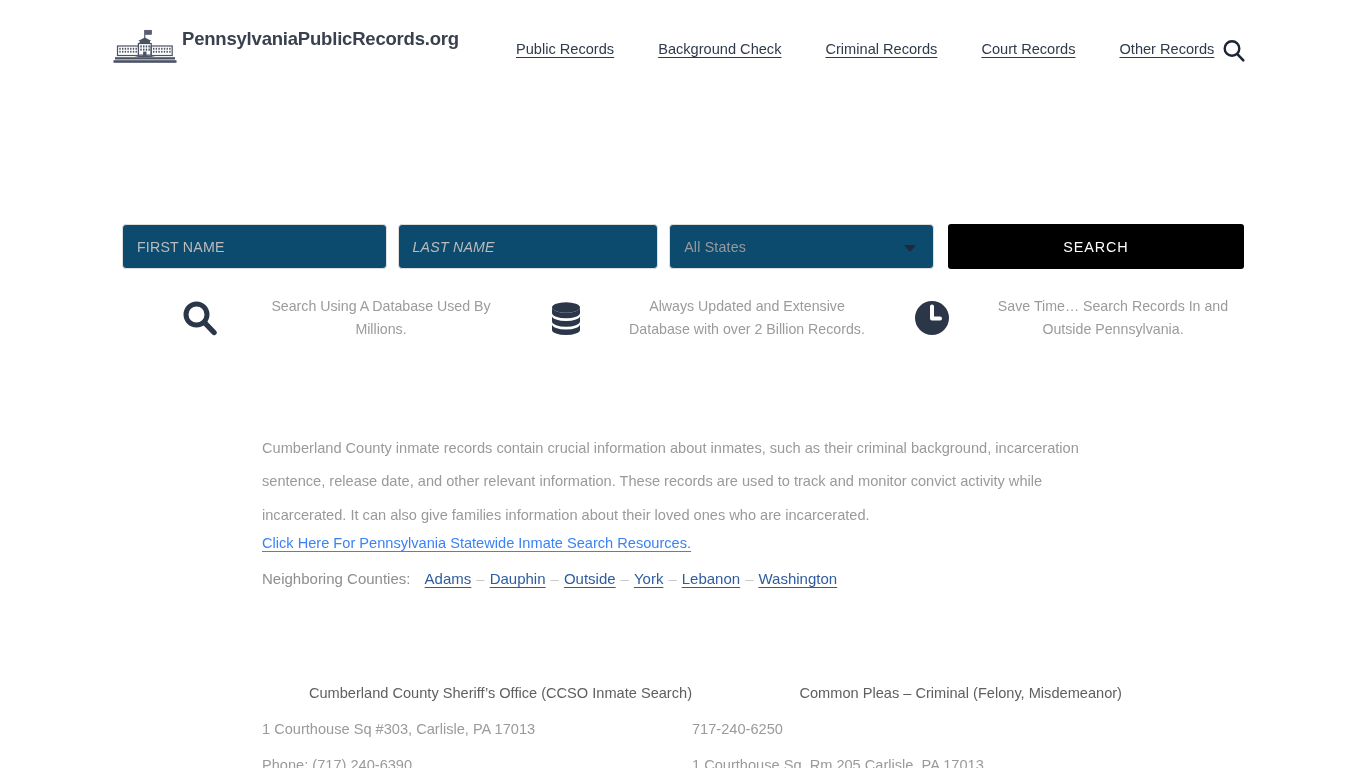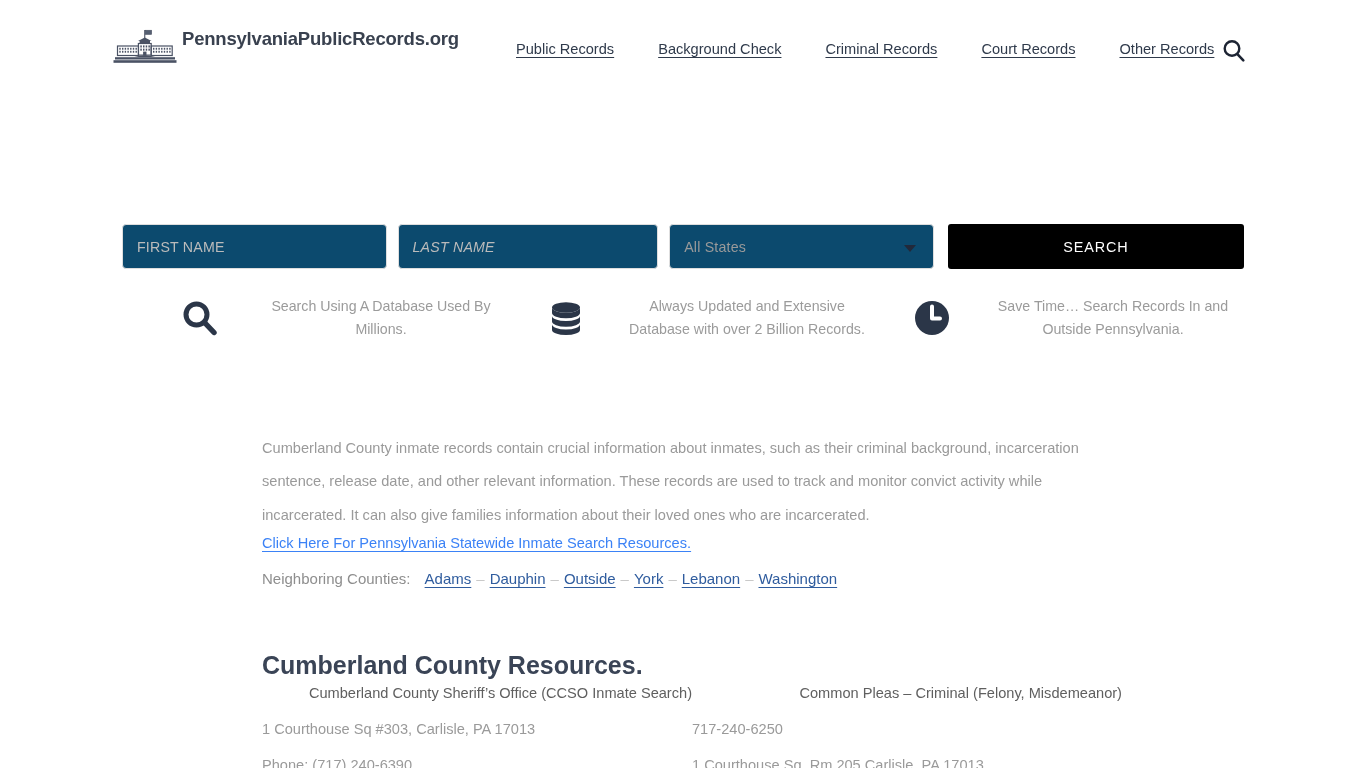--- a/index.html
+++ b/index.html
@@ -292,21 +292,20 @@
     <span class="sep">–</span>
     <a>Outside</a>
     <span class="sep">–</span>
     <a>York</a>
     <span class="sep">–</span>
     <a>Lebanon</a>
     <span class="sep">–</span>
     <a>Washington</a>
   </div>
 
-  <h2 class="res-heading">Cumberland County Resources.</h2>
 
   <div class="res-cols">
     <div class="res-col">
       <div class="res-title">Cumberland County Sheriff’s Office (CCSO Inmate Search)</div>
       <div class="res-line">1 Courthouse Sq #303, Carlisle, PA 17013</div>
       <div class="res-line">Phone: (717) 240-6390</div>
     </div>
     <div class="res-col">
       <div class="res-title">Common Pleas – Criminal (Felony, Misdemeanor)</div>
       <div class="res-line">717-240-6250</div>

